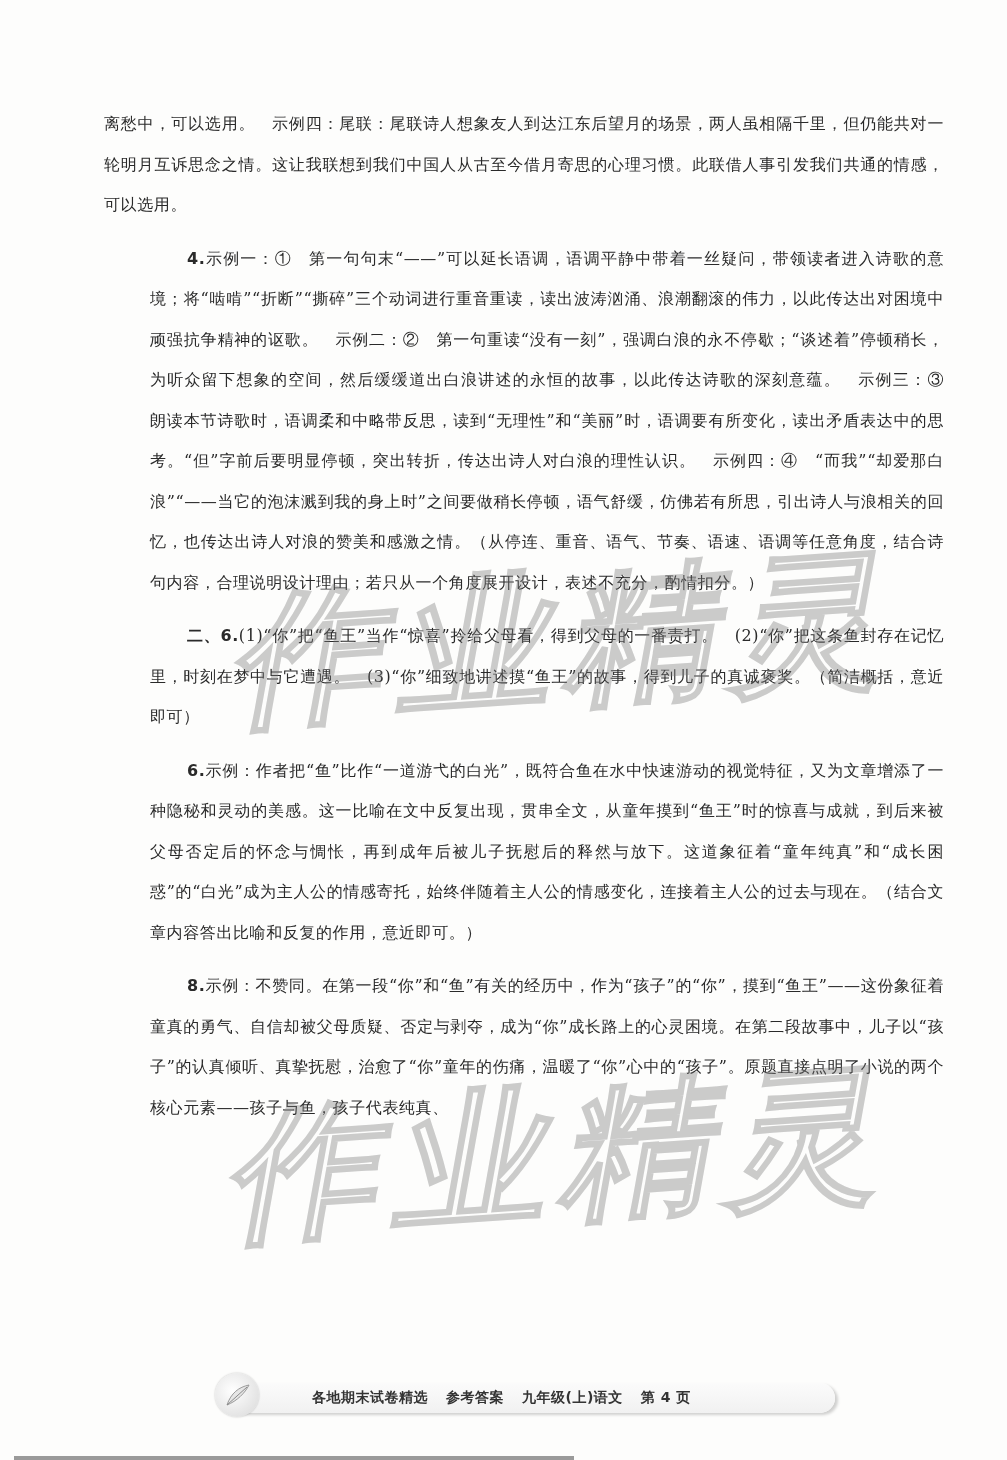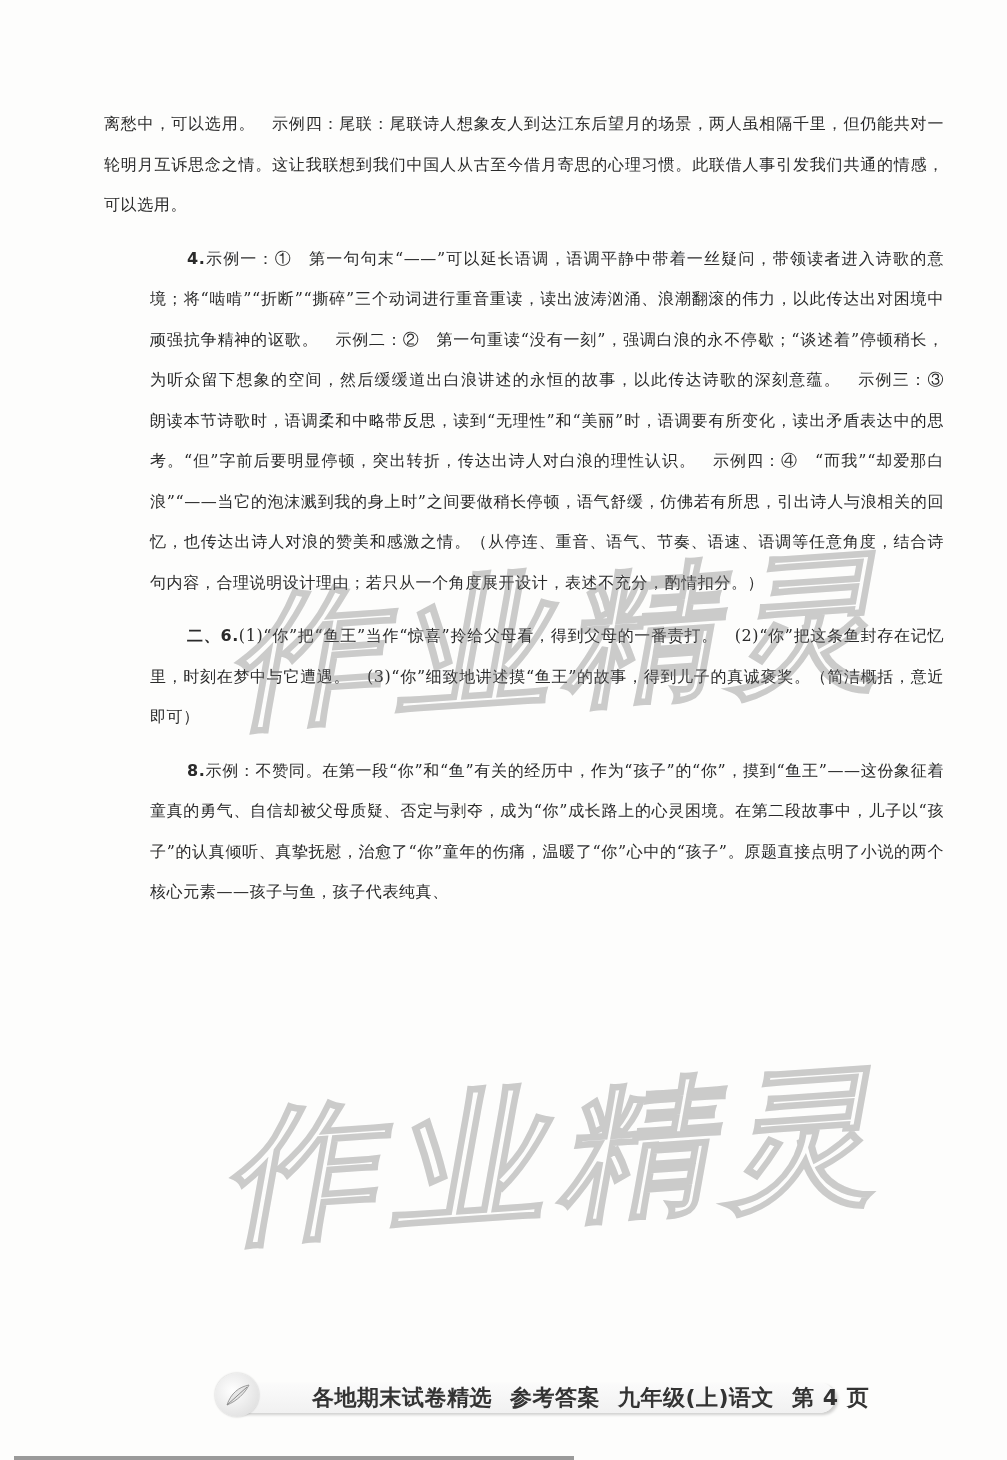--- a/index.html
+++ b/index.html
@@ -36,21 +36,21 @@
     box-shadow: 3px 2px 3px rgba(0,0,0,0.18);
     display: flex; align-items: center;
   }
   .footer-leaf {
     position: absolute; left: -10px; top: -10px; width: 44px; height: 44px;
     border-radius: 50%; background: radial-gradient(circle at 40% 40%, #ffffff, #d8d8d8);
     box-shadow: 0 0 2px rgba(0,0,0,0.25);
   }
   .footer-leaf svg { position: absolute; left: 6px; top: 6px; }
   .footer-text {
-    margin-left: 87px; font-size: 22px; font-weight: bold;
+    margin-left: 87px; font-size: 14px; font-weight: bold;
     font-family: "DejaVu Sans", "Liberation Sans", sans-serif; color: #333;
     letter-spacing: 0.5px; white-space: nowrap;
   }
   .footer-text span { margin-right: 18px; }
   .bottom-edge {
     position: absolute; left: 14px; bottom: 0; width: 560px; height: 4px;
     background: #9a9a9a;
   }
 </style>
 </head>
@@ -58,20 +58,23 @@
 
 <div class="page-body">
   <p class="para">
     <span>离愁中，可以选用。　示例四：尾联：尾联诗人想象友人到达江东后望月的场景，两人虽相隔千里，但仍能共对一轮明月互诉思念之情。这让我联想到我们中国人从古至今借月寄思的心理习惯。此联借人事引发我们共通的情感，可以选用。</span>
   </p>
   <p class="para indent gap">
     <span class="qnum">4.</span><span>示例一：①　第一句句末“——”可以延长语调，语调平静中带着一丝疑问，带领读者进入诗歌的意境；将“啮啃”“折断”“撕碎”三个动词进行重音重读，读出波涛汹涌、浪潮翻滚的伟力，以此传达出对困境中顽强抗争精神的讴歌。　示例二：②　第一句重读“没有一刻”，强调白浪的永不停歇；“谈述着”停顿稍长，为听众留下想象的空间，然后缓缓道出白浪讲述的永恒的故事，以此传达诗歌的深刻意蕴。　示例三：③　朗读本节诗歌时，语调柔和中略带反思，读到“无理性”和“美丽”时，语调要有所变化，读出矛盾表达中的思考。“但”字前后要明显停顿，突出转折，传达出诗人对白浪的理性认识。　示例四：④　“而我”“却爱那白浪”“——当它的泡沫溅到我的身上时”之间要做稍长停顿，语气舒缓，仿佛若有所思，引出诗人与浪相关的回忆，也传达出诗人对浪的赞美和感激之情。（从停连、重音、语气、节奏、语速、语调等任意角度，结合诗句内容，合理说明设计理由；若只从一个角度展开设计，表述不充分，酌情扣分。）</span>
   </p>
   <p class="para indent gap">
     <span class="qnum">二、6.</span><span>(1)“你”把“鱼王”当作“惊喜”拎给父母看，得到父母的一番责打。　(2)“你”把这条鱼封存在记忆里，时刻在梦中与它遭遇。　(3)“你”细致地讲述摸“鱼王”的故事，得到儿子的真诚褒奖。（简洁概括，意近即可）</span>
+  </p>
+  <p class="para indent gap">
+    <span class="qnum">6.</span><span>示例：作者把“鱼”比作“一道游弋的白光”，既符合鱼在水中快速游动的视觉特征，又为文章增添了一种隐秘和灵动的美感。这一比喻在文中反复出现，贯串全文，从童年摸到“鱼王”时的惊喜与成就，到后来被父母否定后的怀念与惆怅，再到成年后被儿子抚慰后的释然与放下。这道象征着“童年纯真”和“成长困惑”的“白光”成为主人公的情感寄托，始终伴随着主人公的情感变化，连接着主人公的过去与现在。（结合文章内容答出比喻和反复的作用，意近即可。）</span>
   </p>
   <p class="para indent gap">
     <span class="qnum">8.</span><span>示例：不赞同。在第一段“你”和“鱼”有关的经历中，作为“孩子”的“你”，摸到“鱼王”——这份象征着童真的勇气、自信却被父母质疑、否定与剥夺，成为“你”成长路上的心灵困境。在第二段故事中，儿子以“孩子”的认真倾听、真挚抚慰，治愈了“你”童年的伤痛，温暖了“你”心中的“孩子”。原题直接点明了小说的两个核心元素——孩子与鱼，孩子代表纯真、</span>
   </p>
 </div>
 
 <div class="watermark wm1">作业精灵</div>
 <div class="watermark wm2">作业精灵</div>
 
 <div class="footer">

